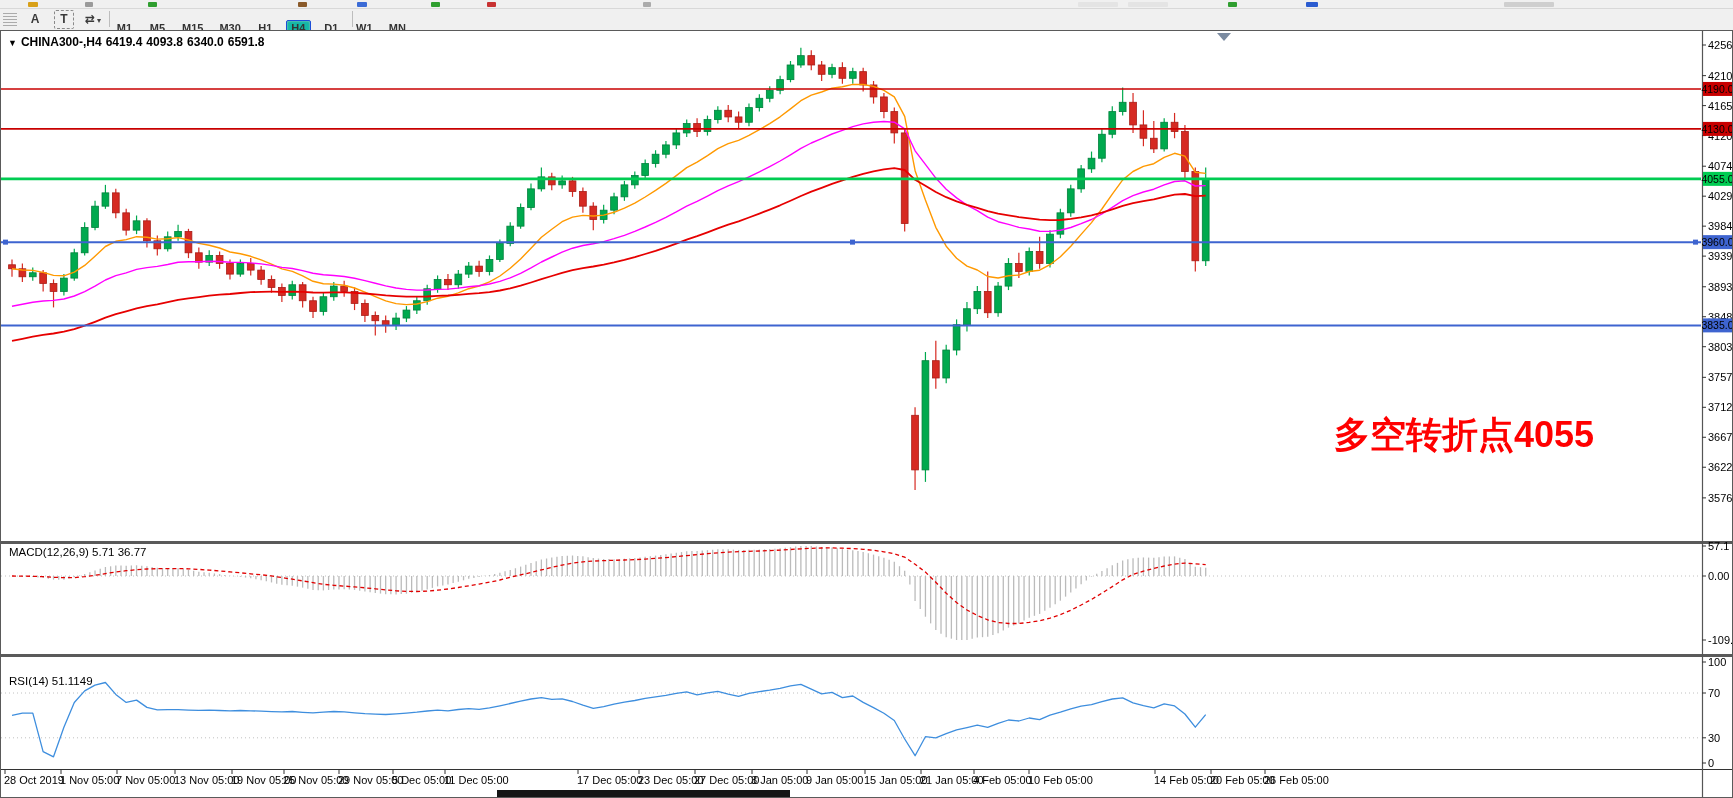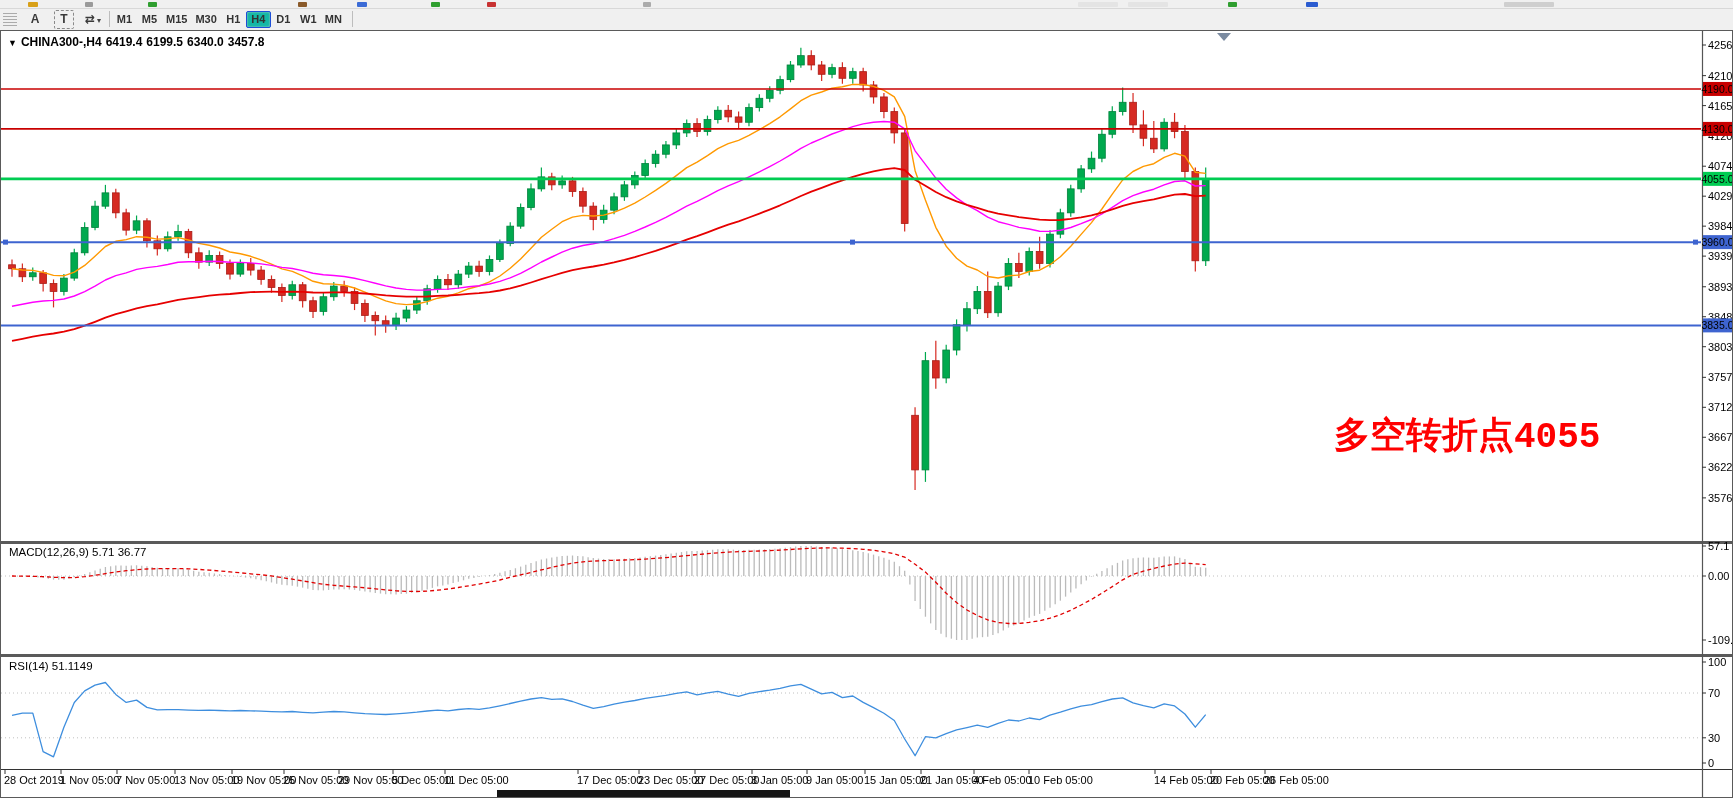--- a/index.html
+++ b/index.html
@@ -9,33 +9,33 @@
        border-bottom:1px solid #d8d8d8}
   .frag{position:absolute;top:2px;height:5px;border-radius:1px}
   .toolbar{position:absolute;left:0;top:9px;width:1733px;height:21px;background:#f0f0f0}
   .grip{position:absolute;left:3px;top:3px;width:14px;height:14px;
        background:repeating-linear-gradient(0deg,#9a9a9a 0 1px,transparent 1px 3px);opacity:.8}
   .tool-btn{position:absolute;top:1px;height:17px;line-height:17px;text-align:center;
        font-size:12px;font-weight:bold;color:#3a3a3a;border:1px solid transparent;border-radius:2px}
   .tool-btn.tbox{border:1px dashed #8a8a8a;font-weight:bold}
   .caret{font-size:8px;color:#444;margin-left:2px}
   .vsep{position:absolute;top:2px;width:1px;height:16px;background:#bdbdbd}
-  .tf-wrap{position:absolute;left:112px;top:2px;display:flex;gap:0}
+  .tf-wrap{position:absolute;left:112px;top:11px;display:flex;gap:8px}
   .tf-btn{min-width:17px;padding:0 3px;height:15px;line-height:15px;text-align:center;
        font-size:11px;font-weight:bold;color:#333;border:1px solid transparent;border-radius:2px;cursor:default}
   .tf-btn.sel{background:#14b8a6;border:1px solid #1d4ed8;box-shadow:inset 0 0 2px #c9c9c9}
   .chart-window{position:absolute;left:0;top:30px;width:1733px;height:768px;background:#fff;
        border:1px solid #5a5a5a;box-sizing:border-box}
   #chart-svg{position:absolute;left:0;top:0;display:block}
   #chart-svg text{font-family:"Liberation Sans","DejaVu Sans",sans-serif;font-size:11px;fill:#000}
   .overlay-label{position:absolute;font-size:11.5px;color:#000;white-space:nowrap}
   .title{font-weight:bold;font-size:12px}
   .title span{margin-right:4px}
   .annotation{position:absolute;font-size:36px;font-weight:bold;white-space:nowrap;
-       font-family:Liberation Mono, monospace}
+       font-family:Liberation Sans, sans-serif}
   .black-bar{position:absolute;background:#151515}
 </style>
 </head>
 <body>
 
 <div class="top-strip" id="topstrip">
     <div class="frag" style="left: 28px; width: 10px; background: rgb(216, 160, 24);"></div>
     <div class="frag" style="left: 85px; width: 8px; background: rgb(154, 154, 154);"></div>
     <div class="frag" style="left: 148px; width: 9px; background: rgb(47, 158, 47);"></div>
     <div class="frag" style="left: 298px; width: 9px; background: rgb(138, 90, 42);"></div>
@@ -650,27 +650,27 @@
       <line x1="1028" y1="739" x2="1028" y2="743" stroke="#333"></line>
       <text x="1027" y="753">10 Feb 05:00</text>
       <line x1="1154" y1="739" x2="1154" y2="743" stroke="#333"></line>
       <text x="1153" y="753">14 Feb 05:00</text>
       <line x1="1210" y1="739" x2="1210" y2="743" stroke="#333"></line>
       <text x="1209" y="753">20 Feb 05:00</text>
       <line x1="1264" y1="739" x2="1264" y2="743" stroke="#333"></line>
       <text x="1263" y="753">26 Feb 05:00</text>
     </svg>
   <div class="overlay-label title" style="left:7px;top:4px">
-    <span style="font-size:9px">▼</span><span>CHINA300-,H4</span><span>6419.4</span><span>6199.5</span><span>6340.0</span><span>3457.8</span>
+    <span style="font-size:9px">▼</span><span>CHINA300-,H4</span><span>6419.4</span><span>4093.8</span><span>6340.0</span><span>6591.8</span>
   </div>
   <div class="overlay-label" style="left:8px;top:515px">
     <span>MACD(12,26,9)</span>
     <span>5.71</span>
     <span>36.77</span>
   </div>
-  <div class="overlay-label" style="left:8px;top:629px">
+  <div class="overlay-label" style="left:8px;top:644px">
     <span>RSI(14)</span>
     <span>51.1149</span>
   </div>
   <div class="annotation" id="annot" style="left: 1333px; top: 380px; color: rgb(255, 0, 0);">多空转折点4055</div>
 </div>
 
 <div class="black-bar" style="left:497px;top:790px;width:293px;height:7px"></div>
 
 </body></html>

